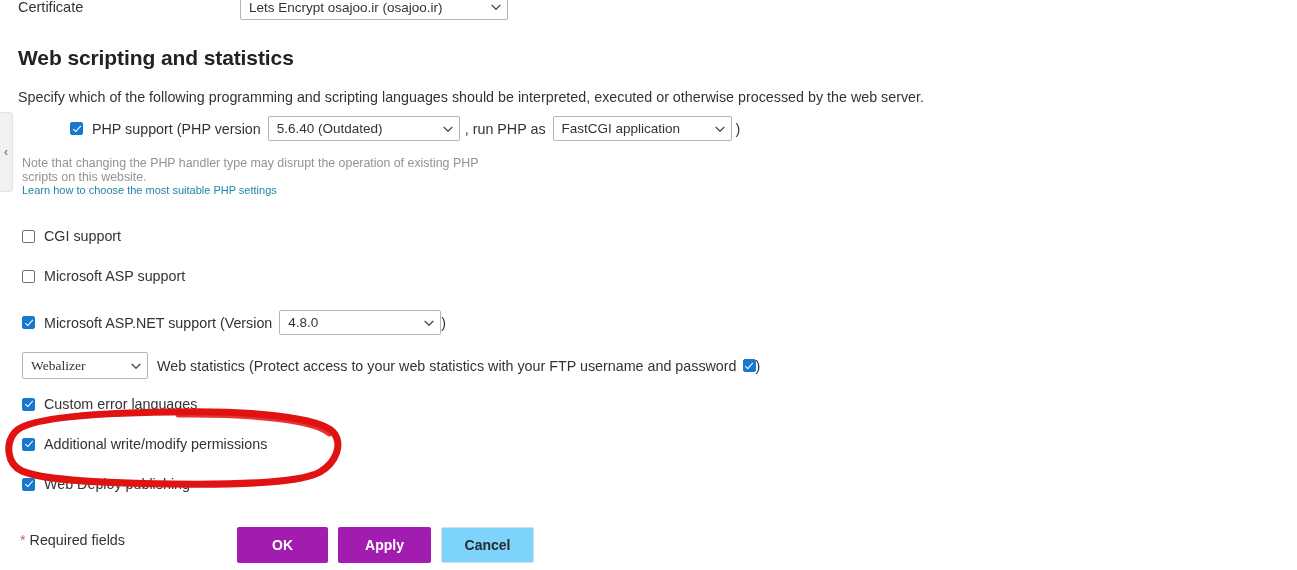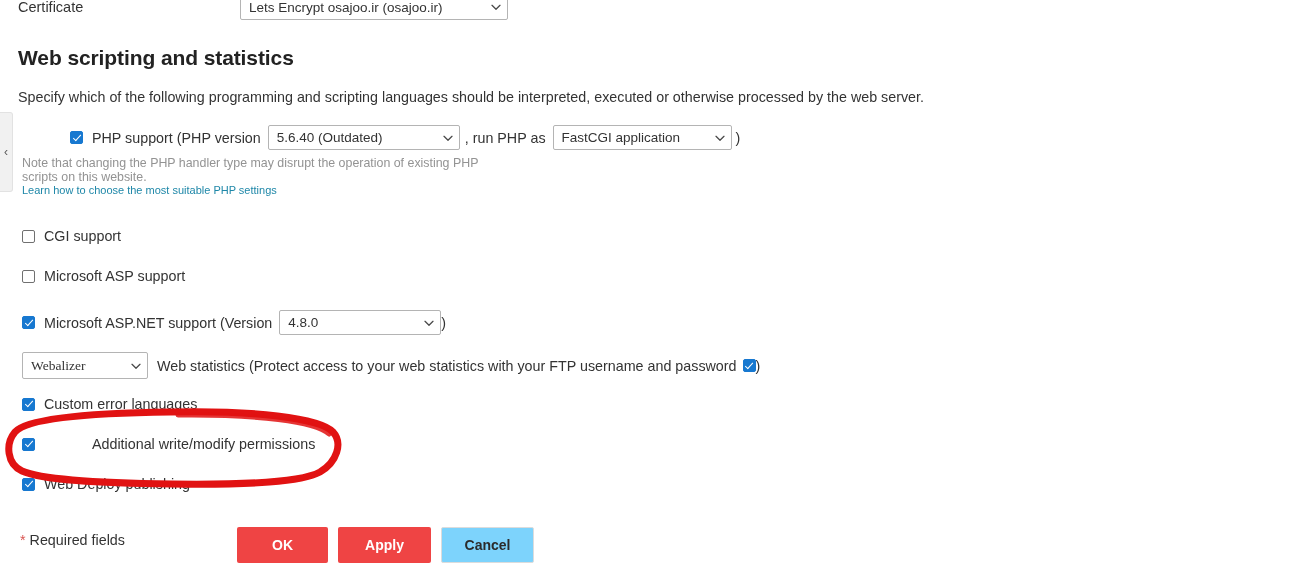--- a/index.html
+++ b/index.html
@@ -150,27 +150,27 @@
     display: flex;
     align-items: center;
     font-size: 14.3px;
     color: #333;
     white-space: nowrap;
   }
   .row .txt { margin-left: 9px; }
   .row .txt-tight { margin-left: 5px; }
 
   
-  #row-php      { left: 22px; top: 125px; padding-left: 48px; }
+  #row-php      { left: 22px; top: 116px; padding-left: 48px; }
   #row-cgi      { left: 22px; top: 228px; }
   #row-asp      { left: 22px; top: 268px; }
   #row-aspnet   { left: 22px; top: 310px; }
   #row-webstats { left: 22px; top: 352px; }
   #row-customerr{ left: 22px; top: 396px; }
-  #row-addperm  { left: 22px; top: 436px; gap: 48px; }
+  #row-addperm  { left: 22px; top: 436px; }
   #row-webdeploy{ left: 22px; top: 476px; }
 
   #php-version-select  { width: 192px; margin-left: 7px; }
   #php-handler-select  { width: 179px; margin-left: 7px; }
   #aspnet-version-select{ width: 162px; margin-left: 7px; }
   #webstats-select     { width: 126px; height: 27px; font-family: Liberation Serif, serif; }
 
   .paren { margin-left: 4px; }
   .paren-l { margin-left: 0px; }
 
@@ -213,21 +213,21 @@
     border-radius: 2px;
     font-family: "Liberation Sans", sans-serif;
     font-size: 14px;
     font-weight: bold;
     cursor: pointer;
     display: flex;
     align-items: center;
     justify-content: center;
   }
   .btn-primary {
-    background: #ef4444;
+    background: #a21caf;
     color: #ffffff;
   }
   .btn-secondary {
     background: #7dd3fc;
     color: #2b2b2b;
     border: 1px solid #dcdcdc;
   }
   #btn-ok     { left: 237px; top: 527px; width: 91px; }
   #btn-apply  { left: 338px; top: 527px; width: 93px; }
   #btn-cancel { left: 441px; top: 527px; width: 93px; }

